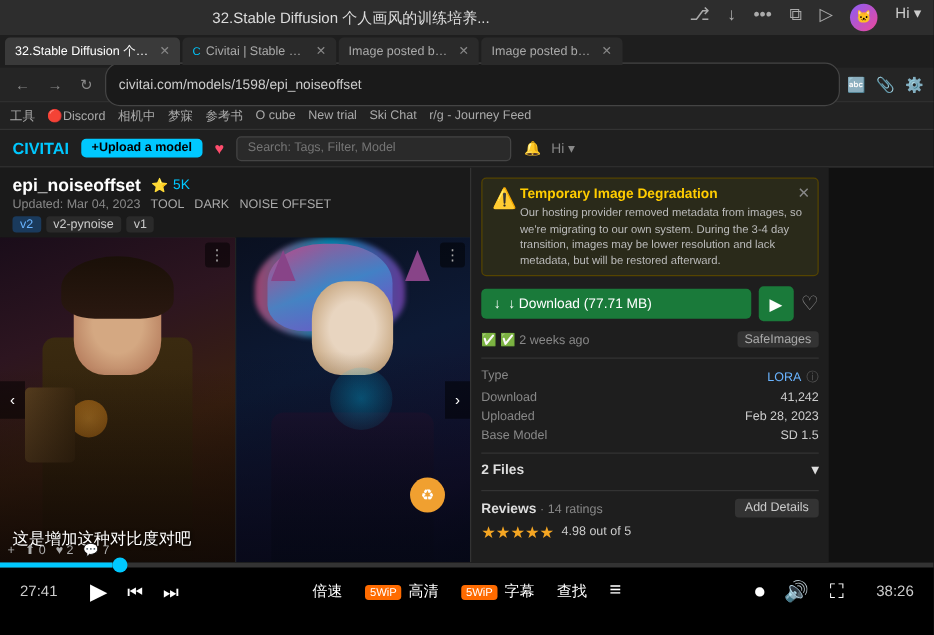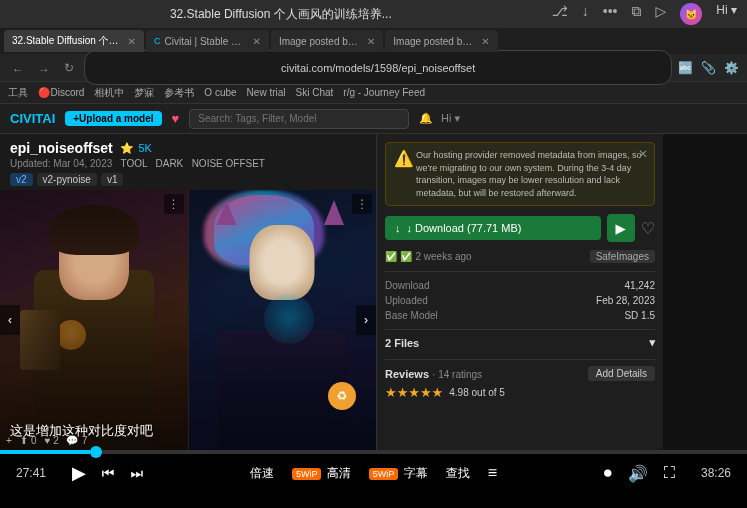--- a/index.html
+++ b/index.html
@@ -105,21 +105,20 @@
     .address-input {
       flex: 1;
       background: #1a1a1a;
       border: 1px solid #444;
       border-radius: 12px;
       height: 35px;
       padding: 0 10px;
       color: #ccc;
       font-size: 11px;
       outline: none;
-      text-align: center;
     }
     .toolbar-icons {
       display: flex;
       gap: 8px;
       color: #888;
       font-size: 12px;
     }
 
     
     .bookmarks-bar {
@@ -733,20 +732,21 @@
           <span>💬 7</span>
         </div>
       </div>
 
     </div>
 
     <div class="model-right">
 
       <div class="notif-banner">
         <div class="notif-content">
+          <div class="notif-title">Temporary Image Degradation</div>
           <div style="font-size:9px;color:#bbb;line-height:1.4;">Our hosting provider removed metadata from images, so we're migrating to our own system. During the 3-4 day transition, images may be lower resolution and lack metadata, but will be restored afterward.</div>
         </div>
         <span class="notif-icon">⚠️</span>
         <span class="notif-close">✕</span>
       </div>
 
       <div class="download-row">
         <button class="download-btn">
           <span>↓</span>
           <span>↓ Download (77.71 MB)</span>
@@ -754,20 +754,27 @@
         <button class="play-btn">▶</button>
         <button class="heart-btn">♡</button>
       </div>
 
       <div class="safe-row">
         <span>✅ <span style="color:#888;">✅ 2 weeks ago</span></span>
         <span class="safe-tag">SafeImages</span>
       </div>
 
       <div class="section">
+        <div class="section-row">
+          <span class="label">Type</span>
+          <span style="display:flex;align-items:center;gap:4px;">
+            <span class="value blue">LORA</span>
+            <span class="info-icon">ⓘ</span>
+          </span>
+        </div>
         <div class="section-row">
           <span class="label">Download</span>
           <span class="value">41,242</span>
         </div>
         <div class="section-row">
           <span class="label">Uploaded</span>
           <span class="value">Feb 28, 2023</span>
         </div>
         <div class="section-row">
           <span class="label">Base Model</span>

